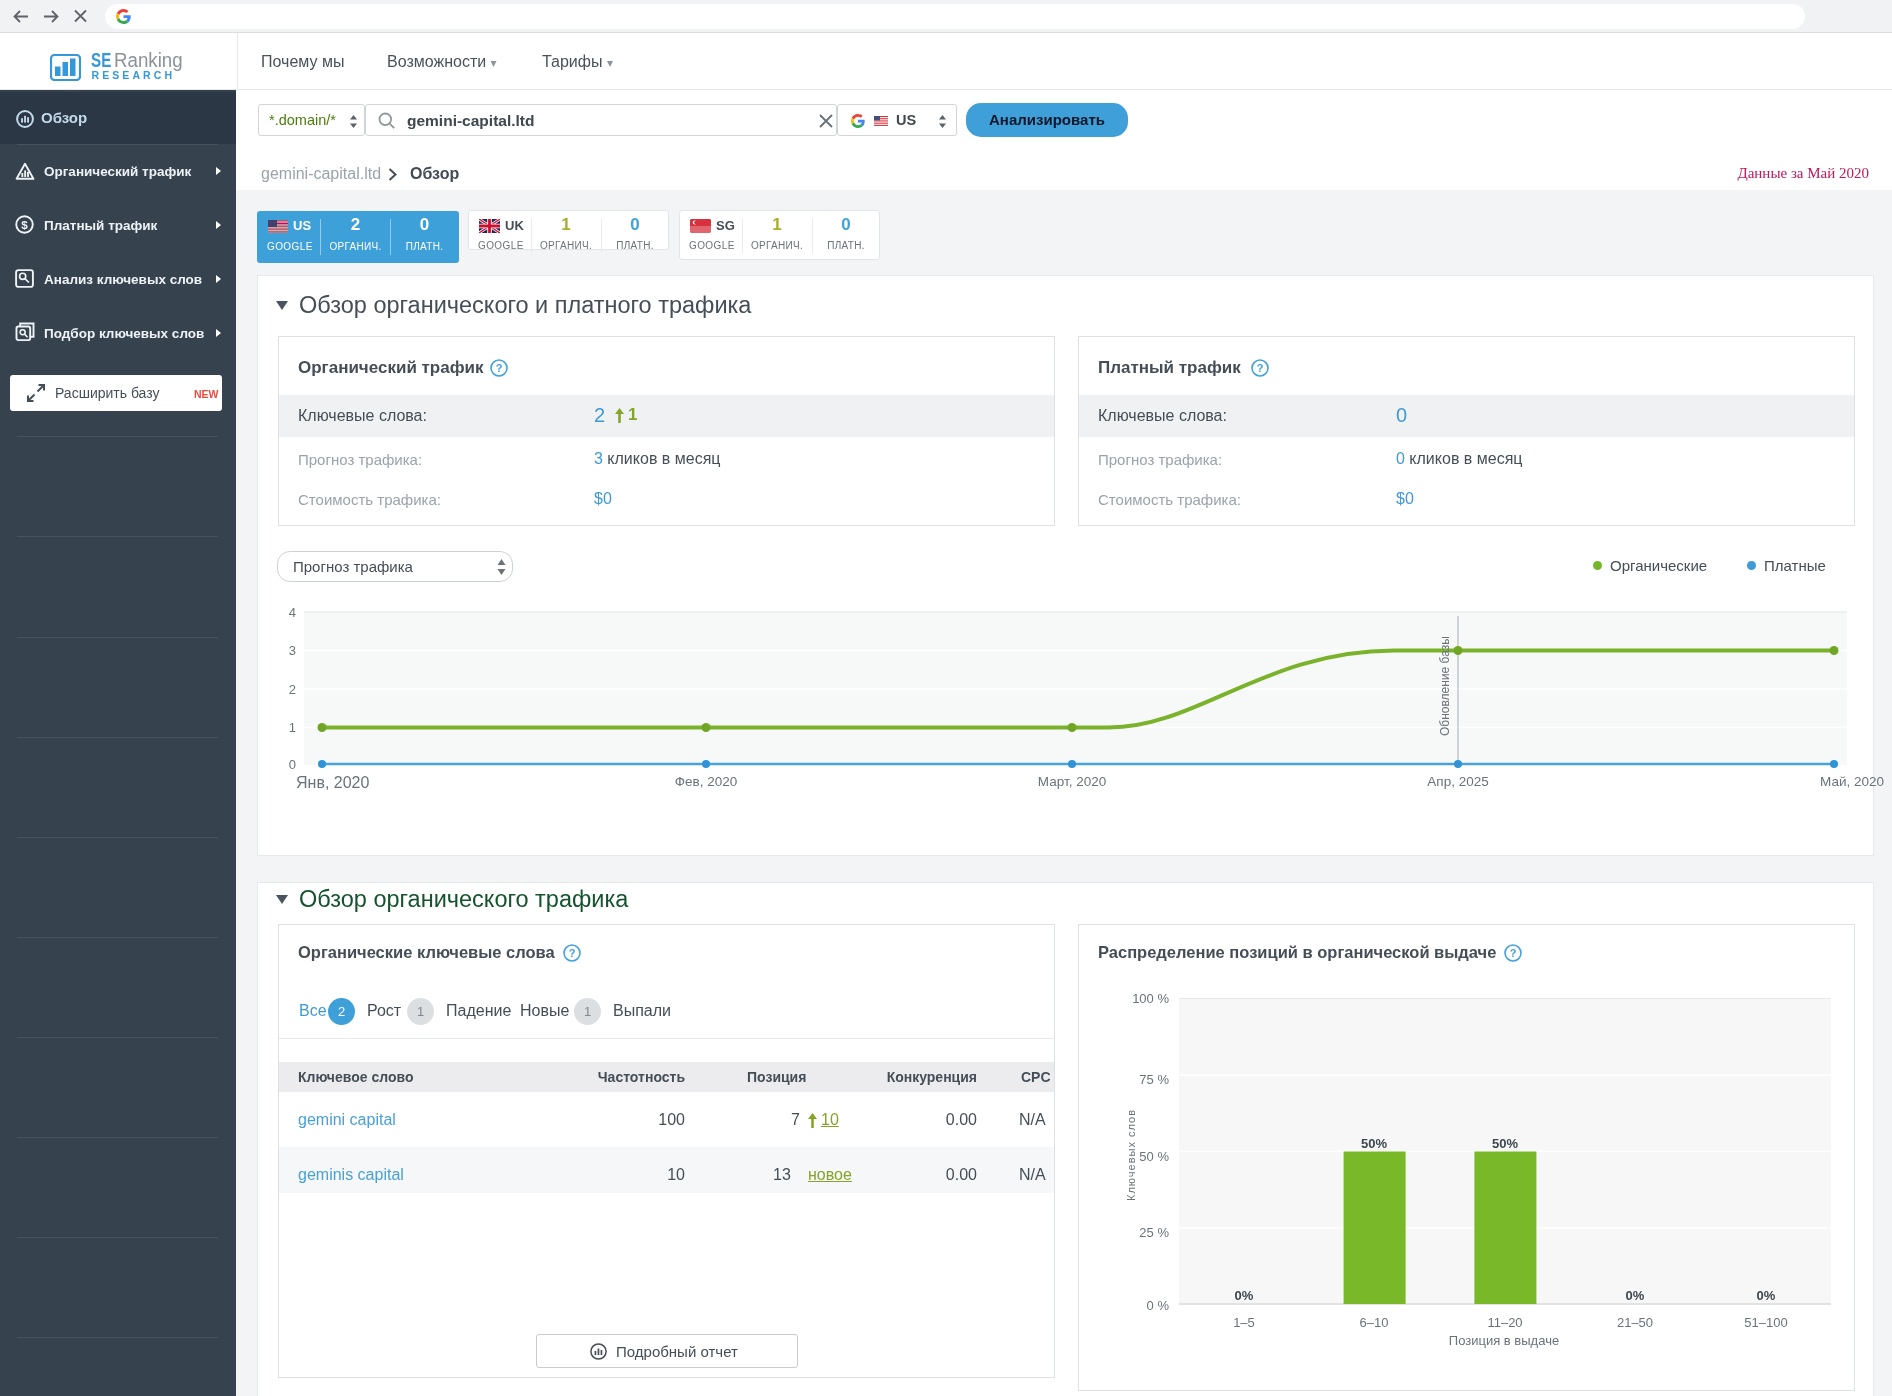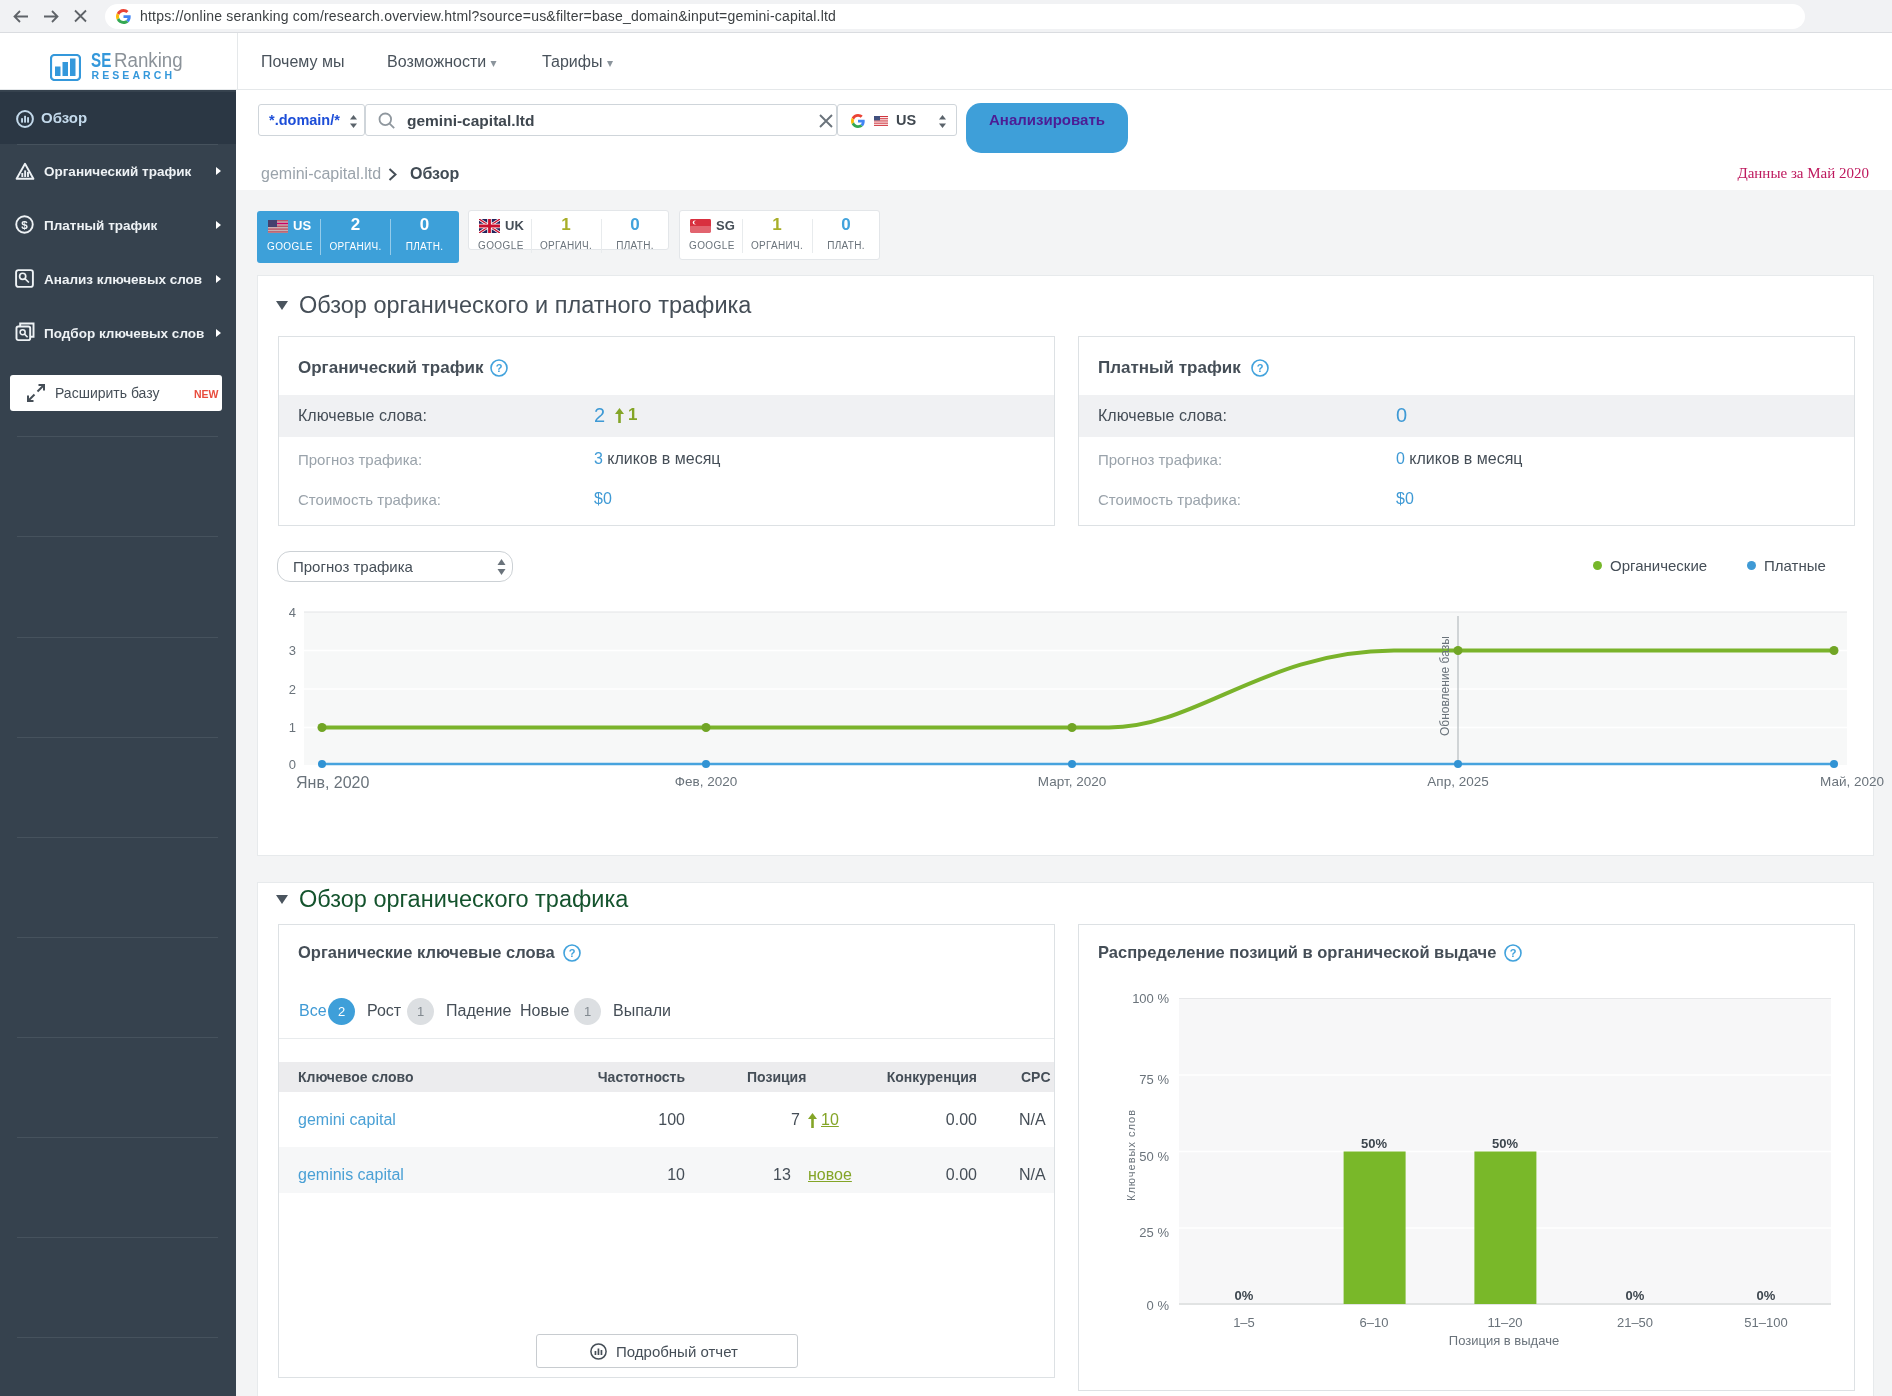--- a/index.html
+++ b/index.html
@@ -45,21 +45,20 @@
       <path d="M63 3.5 L74 14.5 M74 3.5 L63 14.5"></path>
     </g>
   </svg>
   <div id="pill"></div>
   <svg class="abs" style="top:9px;left:116px" width="15" height="15" viewBox="0 0 48 48">
     <path fill="#EA4335" d="M24 9.5c3.54 0 6.71 1.22 9.21 3.6l6.85-6.85C35.9 2.38 30.47 0 24 0 14.62 0 6.51 5.38 2.56 13.22l7.98 6.19C12.43 13.72 17.74 9.5 24 9.5z"></path>
     <path fill="#4285F4" d="M46.98 24.55c0-1.57-.15-3.09-.38-4.55H24v9.02h12.94c-.58 2.96-2.26 5.48-4.78 7.18l7.73 6c4.51-4.18 7.09-10.36 7.09-17.65z"></path>
     <path fill="#FBBC05" d="M10.53 28.59c-.48-1.45-.76-2.99-.76-4.59s.27-3.14.76-4.59l-7.98-6.19C.92 16.46 0 20.12 0 24c0 3.88.92 7.54 2.56 10.78l7.97-6.19z"></path>
     <path fill="#34A853" d="M24 48c6.48 0 11.93-2.13 15.89-5.81l-7.73-6c-2.15 1.45-4.92 2.3-8.16 2.3-6.26 0-11.57-4.22-13.47-9.91l-7.98 6.19C6.51 42.62 14.62 48 24 48z"></path>
   </svg>
-  <div class="burl">https://online seranking com/research.overview.html?source=us&amp;filter=base_domain&amp;input=gemini-capital.ltd</div>
 </div>
 
 <div id="header"></div>
 <div id="hsep"></div>
 <svg class="abs" style="top:54px;left:50px" width="31" height="27" viewBox="0 0 31 27">
   <rect x="1" y="1" width="29" height="25" rx="3.5" fill="none" stroke="#3498db" stroke-width="2.2"></rect>
   <rect x="5" y="12.5" width="5.5" height="9.5" fill="#3498db"></rect>
   <rect x="12.5" y="8" width="5.5" height="14" fill="#3498db"></rect>
   <rect x="20" y="4.5" width="5.5" height="17.5" fill="#3498db"></rect>
 </svg>
@@ -132,21 +131,21 @@
   <div class="sbline" style="top:747px;"></div>
   <div class="sbline" style="top:847px;"></div>
   <div class="sbline" style="top:947px;"></div>
   <div class="sbline" style="top:1047px;"></div>
   <div class="sbline" style="top:1147px;"></div>
   <div class="sbline" style="top:1247px;"></div>
 </div>
 
 <div id="topwhite"></div>
 <div class="box" style="left:258px; top:104px; width:107px; height:32px;">
-  <div class="abs" style="top:7px;left:10px;font-size:14.5px;font-weight:bold;color:#1d4ed8;">*.domain/*</div>
+  <div class="abs" style="top:7px;left:10px;font-size:14.5px;font-weight:normal;color:#4d7c0f;">*.domain/*</div>
   <svg class="abs" style="top:10px;left:90px" width="9" height="13" viewBox="0 0 9 13">
         <path d="M4.5 0 L8 4.5 H1 Z" fill="#5a636b"></path>
         <path d="M4.5 13 L8 8.5 H1 Z" fill="#5a636b"></path>
       </svg>
 </div>
 <div class="box" style="left:365px; top:104px; width:472px; height:32px;">
   <svg class="abs" style="top:7px;left:12px" width="18" height="18" viewBox="0 0 18 18">
         <circle cx="7.3" cy="7.3" r="5.8" fill="none" stroke="#8f979e" stroke-width="1.8"></circle>
         <line x1="11.6" y1="11.6" x2="16.2" y2="16.2" stroke="#8f979e" stroke-width="1.8"></line>
       </svg>
@@ -172,21 +171,21 @@
           <rect y="8.8" width="14" height="1.1"></rect>
         </g>
     <rect width="6" height="4.4" fill="#41507e"></rect>
   </svg>
   <div class="abs" style="top:7px;left:58px;font-size:14.5px;font-weight:bold;color:#3f474f;">US</div>
   <svg class="abs" style="top:10px;left:100px" width="9" height="13" viewBox="0 0 9 13">
         <path d="M4.5 0 L8 4.5 H1 Z" fill="#5a636b"></path>
         <path d="M4.5 13 L8 8.5 H1 Z" fill="#5a636b"></path>
       </svg>
 </div>
-<div class="abs" style="left:966px; top:103px; width:162px; height:50px; background:#3e9fd9; border-radius:15px; text-align:center; line-height:34px; font-size:15px; font-weight:bold; color:#4c1d95;">Анализировать</div>
+<div class="abs" style="left:966px; top:103px; width:162px; height:34px; background:#3e9fd9; border-radius:15px; text-align:center; line-height:34px; font-size:15px; font-weight:bold; color:#0f172a;">Анализировать</div>
 
 <div class="abs" style="top:165px;left:261px;font-size:16px;color:#9aa3ab;">gemini-capital.ltd</div>
 <svg class="abs" style="top:168px;left:388px" width="9" height="13" viewBox="0 0 9 13">
       <path d="M1.5 1 L7.5 6.5 L1.5 12" fill="none" stroke="#454e57" stroke-width="2"></path>
     </svg>
 <div class="abs" style="top:165px;left:410px;font-size:16px;font-weight:bold;color:#414b54;">Обзор</div>
 <div class="abs" style="top:165px;right:23px;font-size:15px;color:#be185d;font-family:Liberation Serif, serif;">Данные за Май 2020</div>
 
 <div class="abs" style="left:257px; top:211px; width:202px; height:52px; background:#3da0d9; border-radius:3px;">
   <div class="abs" style="left:63px;top:8px;width:1px;height:36px;background:rgba(255,255,255,.45);"></div>

